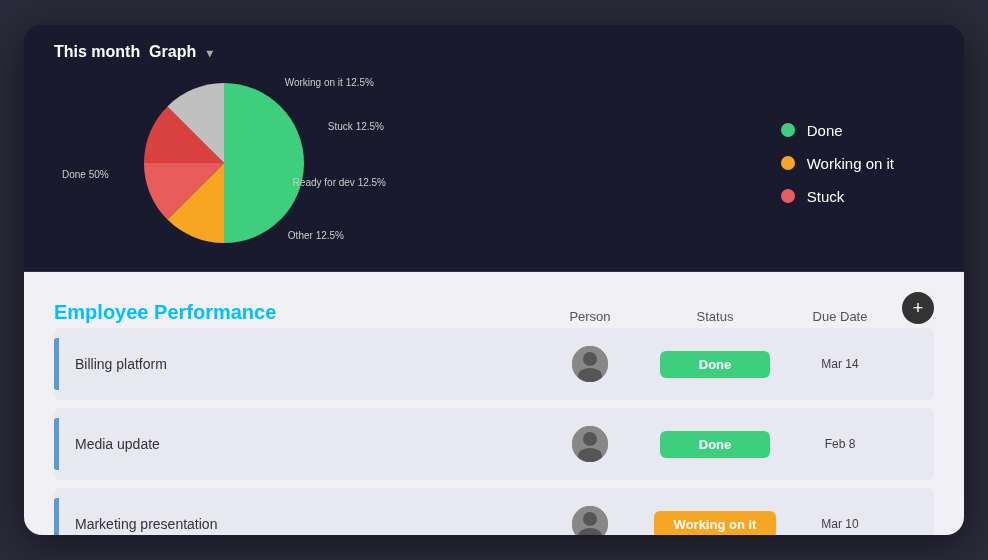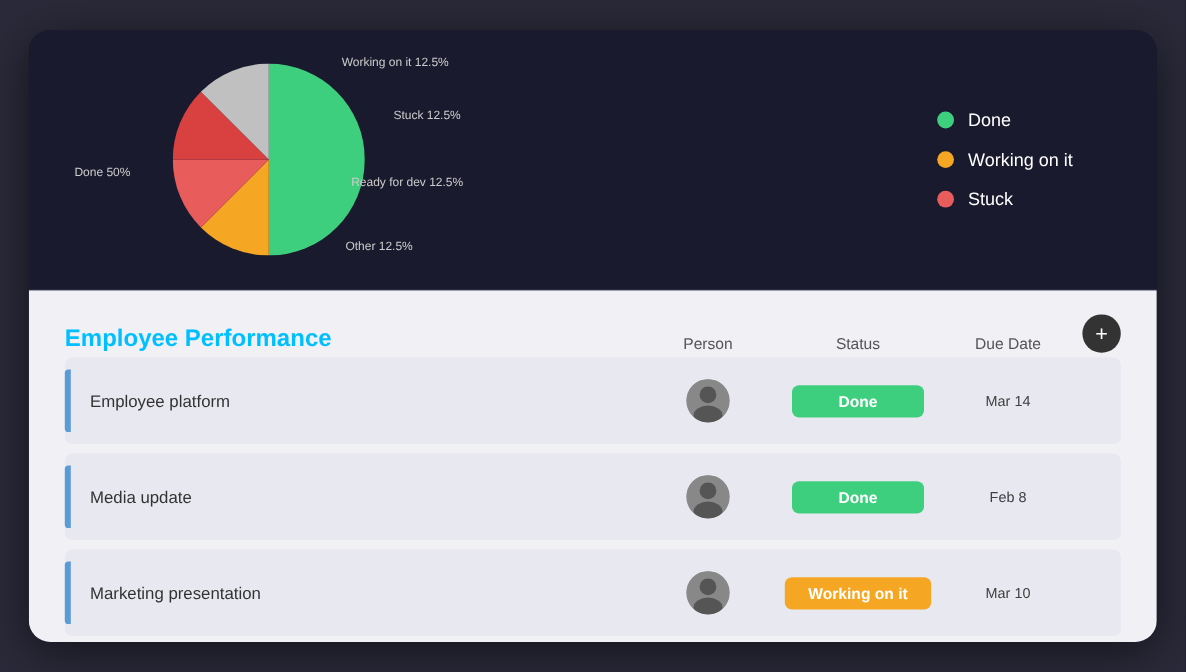--- a/index.html
+++ b/index.html
@@ -225,20 +225,27 @@
       text-align: center;
     }
     .spacer-cell { width: 44px; }
   </style>
 </head>
 <body>
 
 <div class="device-frame">
 
   <div class="chart-section">
+    <div class="chart-title-row">
+      <span class="chart-title">
+        <span>This month</span>
+        &nbsp;<span class="bold">Graph</span>
+        <span class="dropdown-arrow">▾</span>
+      </span>
+    </div>
     <div class="chart-body">
       <div class="pie-container">
 
         <svg class="pie-svg" viewBox="0 0 160 160">
 
           <path d="M80,80 L80,0 A80,80 0 0,1 80,160 Z" fill="#3ecf7e"></path>
 
           <path d="M80,80 L80,160 A80,80 0 0,1 23.4,136.6 Z" fill="#f5a623"></path>
 
           <path d="M80,80 L23.4,136.6 A80,80 0 0,1 0,80 Z" fill="#e85c5c"></path>
@@ -279,21 +286,21 @@
     <div class="table-header-row">
       <span class="table-title">Employee Performance</span>
       <span class="col-person">Person</span>
       <span class="col-status">Status</span>
       <span class="col-due">Due Date</span>
       <div class="add-btn">+</div>
     </div>
 
     <div class="table-row">
       <div class="row-indicator"></div>
-      <span class="row-name">Employee platform</span>
+      <span class="row-name">Billing platform</span>
       <div class="avatar">
         <div class="avatar-circle">
           <svg class="avatar-svg" viewBox="0 0 36 36">
             <rect width="36" height="36" fill="#888"></rect>
             <circle cx="18" cy="13" r="7" fill="#555"></circle>
             <ellipse cx="18" cy="30" rx="12" ry="8" fill="#555"></ellipse>
           </svg>
         </div>
       </div>
       <div class="status-cell">

